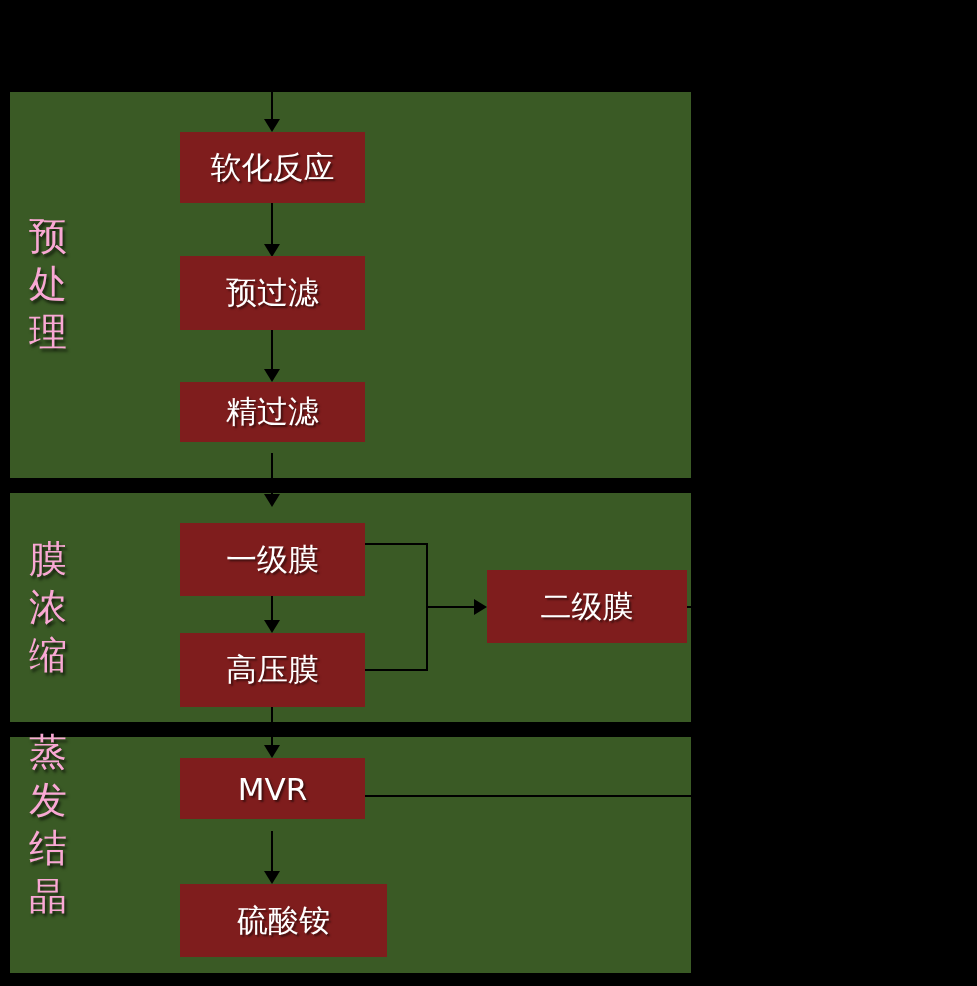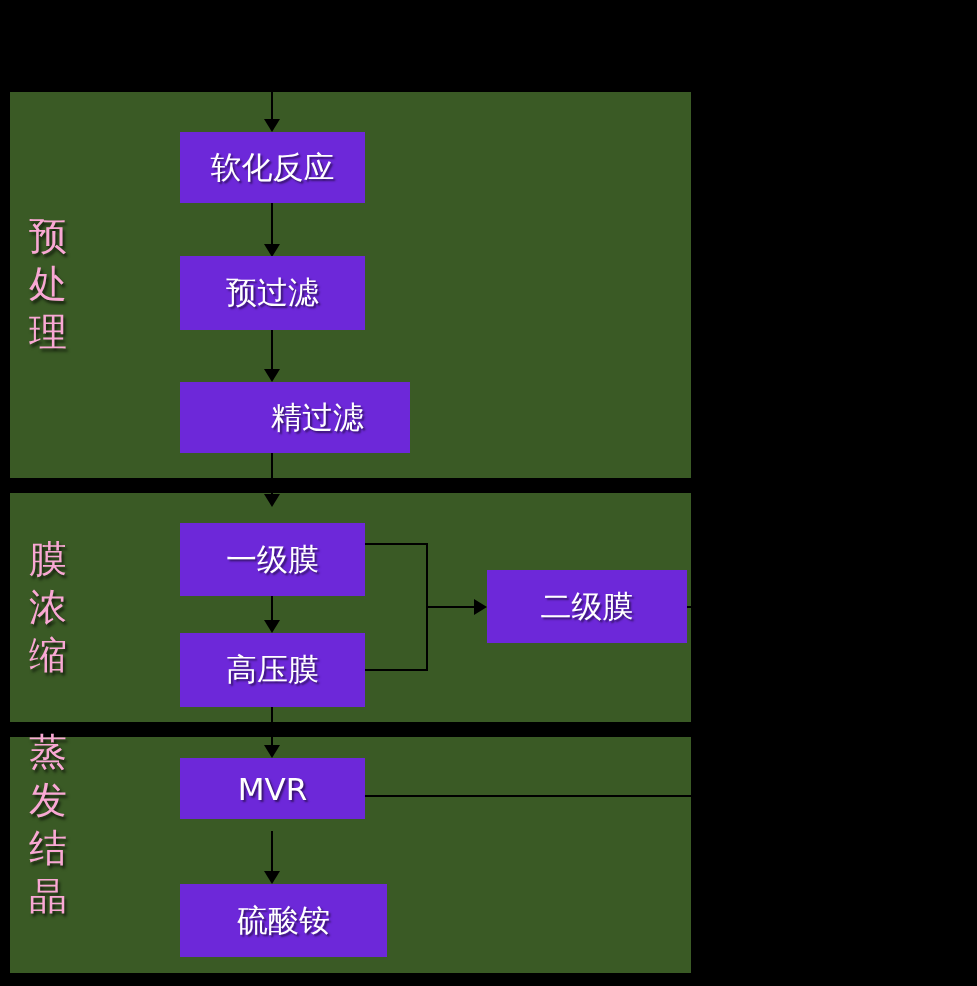--- a/index.html
+++ b/index.html
@@ -20,21 +20,21 @@
     left:22px;width:52px;
     color:#f9a8d4;
     font-size:38px;
     line-height:48px;
     text-align:center;
     word-break:break-all;
     text-shadow:2px 3px 3px rgba(0,0,0,0.65);
   }
   .node{
     position:absolute;
-    background:#6d28d9;
+    background:#7f1d1d;
     color:#FFFFFF;
     display:flex;align-items:center;justify-content:center;
     font-size:31px;
     text-shadow:2px 2px 2px rgba(0,0,0,0.5);
     white-space:nowrap;
   }
   .vline{position:absolute;width:2px;background:#000000;}
   .hline{position:absolute;height:2px;background:#000000;}
   .arrow-down{
     position:absolute;width:0;height:0;
@@ -87,21 +87,21 @@
   <div class="hline" style="left:365px;top:669px;width:63px;"></div>
   <div class="vline" style="left:426px;top:543px;height:128px;"></div>
   <div class="hline" style="left:426px;top:606px;width:49px;"></div>
   <div class="arrow-right" style="left:474px;top:599px;"></div>
 
   <div class="hline" style="left:668px;top:606px;width:23px;"></div>
   <div class="hline" style="left:365px;top:795px;width:326px;"></div>
 
   <div class="node" style="left:180px;top:132px;width:185px;height:71px;">软化反应</div>
   <div class="node" style="left:180px;top:256px;width:185px;height:74px;">预过滤</div>
-  <div class="node" style="left:180px;top:382px;width:185px;height:71px;padding-left:45px;">精过滤</div>
+  <div class="node" style="left:180px;top:382px;width:185px;height:60px;">精过滤</div>
 
   <div class="node" style="left:180px;top:507px;width:185px;height:73px;margin-top:16px;">一级膜</div>
   <div class="node" style="left:180px;top:633px;width:185px;height:74px;">高压膜</div>
   <div class="node" style="left:487px;top:570px;width:200px;height:73px;">二级膜</div>
 
   <div class="node" style="left:180px;top:758px;width:185px;height:61px;">MVR</div>
   <div class="node" style="left:180px;top:884px;width:207px;height:73px;">硫酸铵</div>
 
 </div>
 

